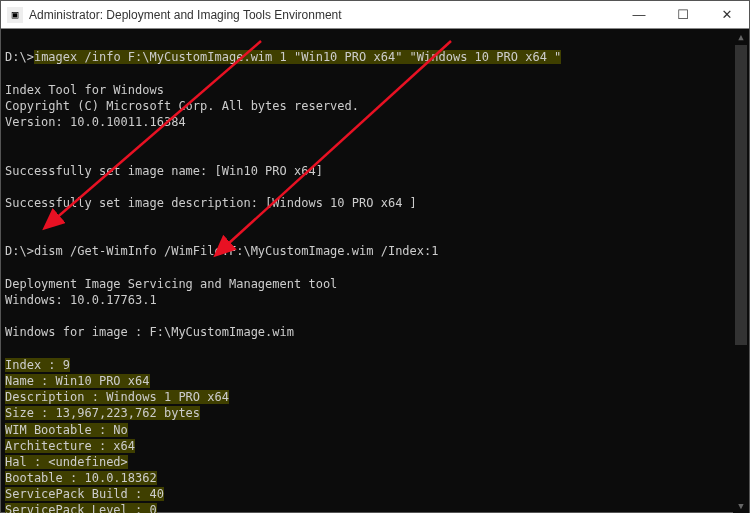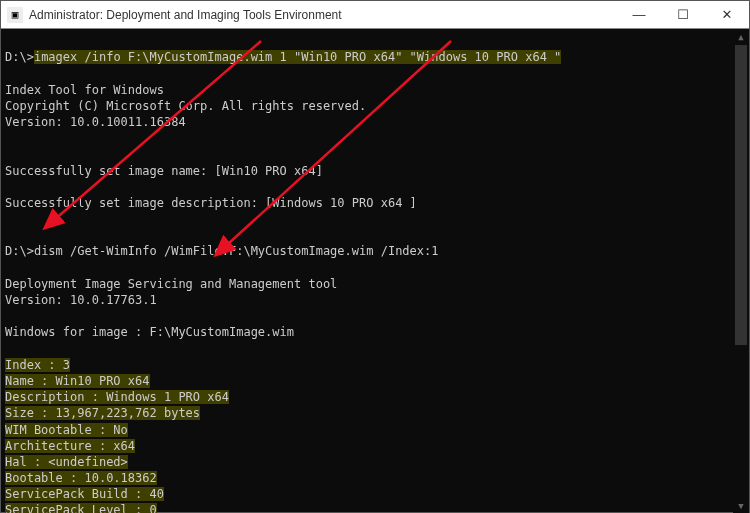--- a/index.html
+++ b/index.html
@@ -120,37 +120,37 @@
       <div class="win-btn">—</div>
       <div class="win-btn">☐</div>
       <div class="win-btn">✕</div>
     </div>
   </div>
 
   <div class="term">
 <span><span>D:\&gt;</span><span class="hl-block">imagex /info F:\MyCustomImage.wim 1 "Win10 PRO x64" "Windows 10 PRO x64 "</span></span>
 <span> </span>
 <span>Index Tool for Windows</span>
-<span>Copyright (C) Microsoft Corp. All rights reserved.</span>
+<span>Copyright (C) Microsoft Corp. All bytes reserved.</span>
 <span>Version: 10.0.10011.16384</span>
 <span> </span>
 <span> </span>
 <span>Successfully set image name: [Win10 PRO x64]</span>
 <span> </span>
 <span>Successfully set image description: [Windows 10 PRO x64 ]</span>
 <span> </span>
 <span> </span>
 <span><span>D:\&gt;</span><span>dism /Get-WimInfo /WimFile:F:\MyCustomImage.wim /Index:1</span></span>
 <span> </span>
 <span>Deployment Image Servicing and Management tool</span>
-<span>Version: 10.0.17763.1</span>
+<span>Windows: 10.0.17763.1</span>
 <span> </span>
 <span>Windows for image : F:\MyCustomImage.wim</span>
 <span> </span>
-<span class="hl-block"><span>Index : 3</span>
+<span class="hl-block"><span>Index : 9</span>
 <span>Name : Win10 PRO x64</span>
 <span>Description : Windows 1 PRO x64</span>
 <span>Size : 13,967,223,762 bytes</span>
 <span>WIM Bootable : No</span>
 <span>Architecture : x64</span>
 <span>Hal : &lt;undefined&gt;</span>
 <span>Bootable : 10.0.18362</span>
 <span>ServicePack Build : 40</span>
 <span>ServicePack Level : 0</span>
 

